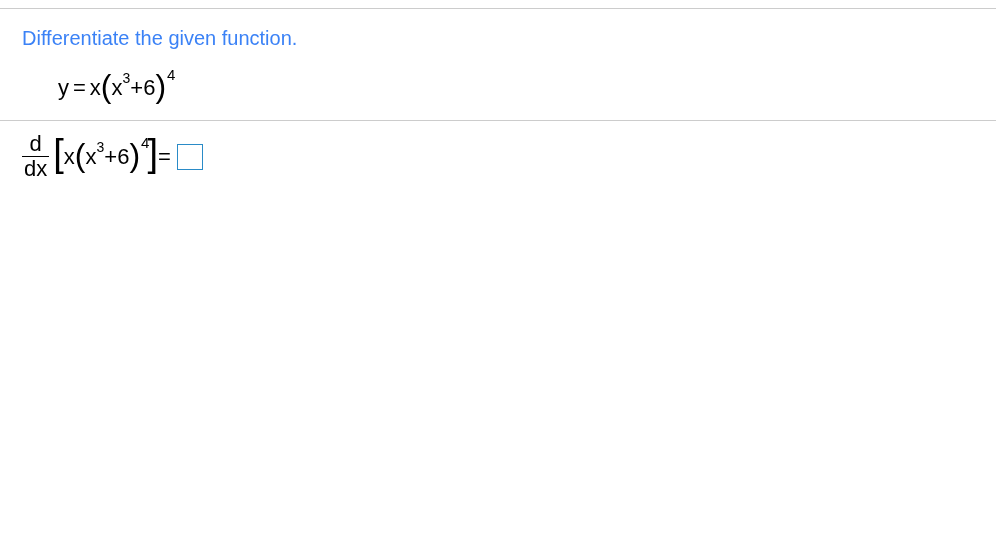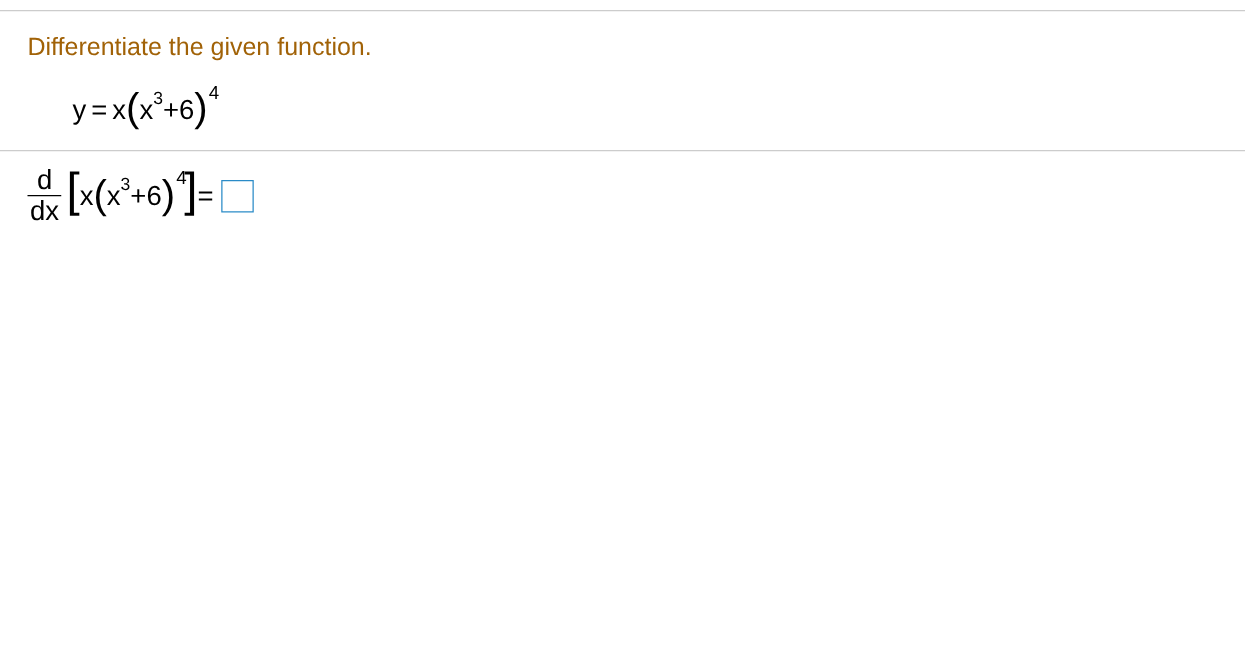--- a/index.html
+++ b/index.html
@@ -20,21 +20,21 @@
   .hr-top {
     border: none;
     border-top: 1px solid #ccc;
     margin-top: 8px;
   }
   .section {
     padding: 18px 22px 16px 22px;
   }
   .instruction {
     font-size: 20px;
-    color: #a16207;
+    color: #3b82f6;
     margin-bottom: 22px;
   }
   .equation-row {
     font-size: 22px;
     display: flex;
     align-items: center;
     padding-left: 36px;
     font-family: Arial, sans-serif;
   }
   .hr-mid {

